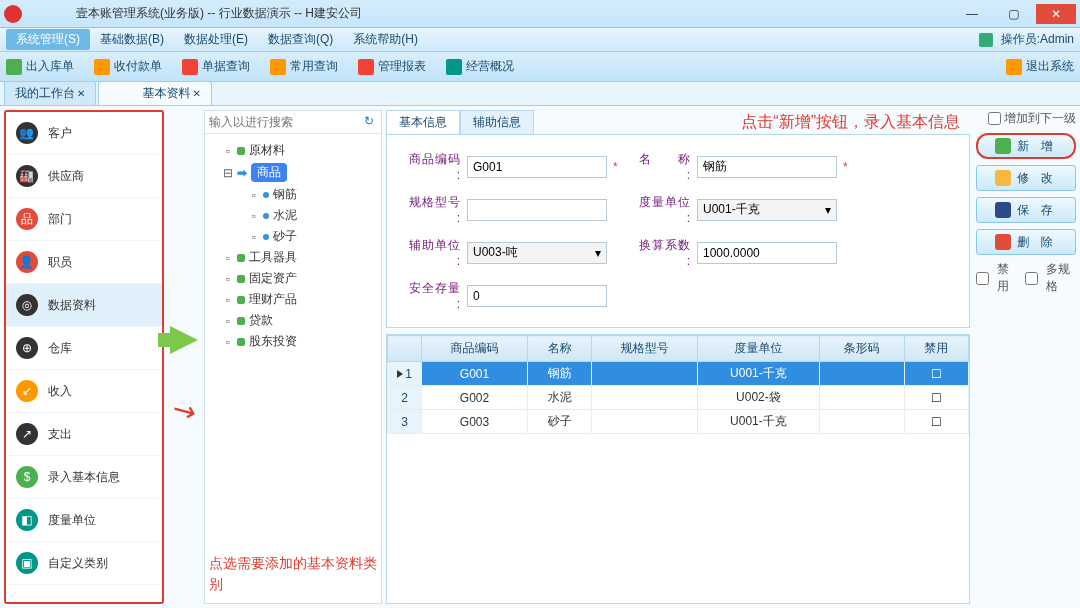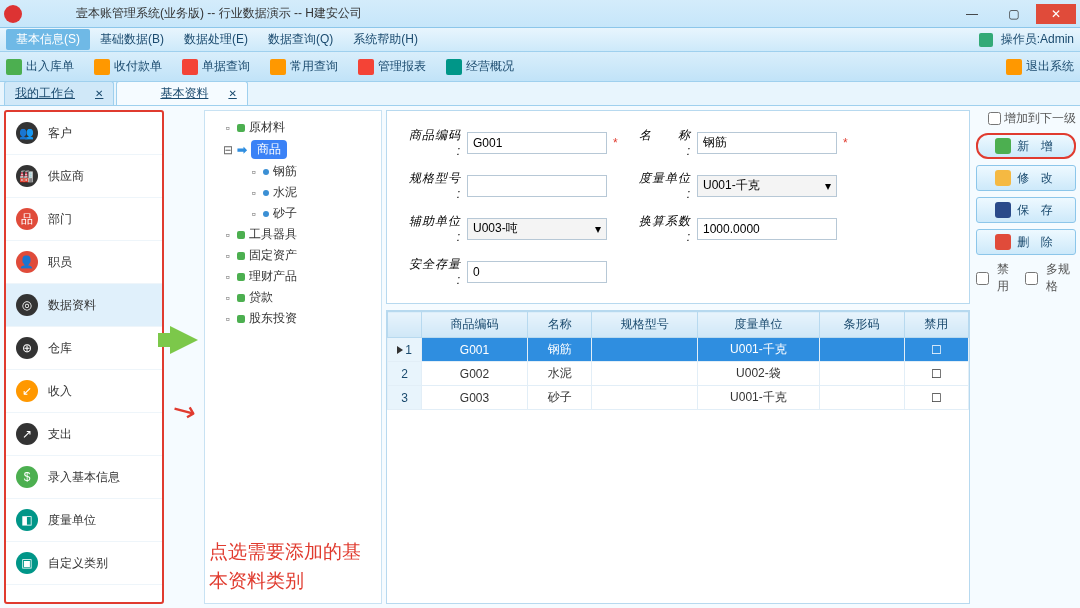--- a/index.html
+++ b/index.html
@@ -17,21 +17,21 @@
 .menubar .spacer { flex: 1; }
 .menubar .operator { color: #1a4a6e; display: flex; align-items: center; gap: 8px; padding-left: 36px; }
 .operator .opicon { width: 14px; height: 14px; background: #3a7; border-radius: 2px; }
 
 .toolbar { height: 30px; background: linear-gradient(#d9eefb,#c1e3f8); display: flex; align-items: center; padding: 0 6px; border-bottom: 1px solid #9fd0ee; gap: 20px; }
 .tbtn { display: flex; align-items: center; gap: 4px; color: #1a4a6e; cursor: default; }
 .tbtn .ticon { width: 16px; height: 16px; border-radius: 2px; }
 .c-green{background:#4caf50}.c-orange{background:#ff9800}.c-red{background:#f44336}.c-teal{background:#009688}
 
 .tabbar { height: 24px; background: #e8f5fd; display: flex; align-items: flex-end; padding: 0 4px; gap: 2px; border-bottom: 1px solid #9fd0ee;}
-.tab { padding: 3px 10px; background: #d0e8f8; border: 1px solid #9fd0ee; border-bottom: none; border-radius: 3px 3px 0 0; display: flex; align-items: center; gap: 20px; color: #1a4a6e; text-decoration: underline; }
+.tab { padding: 3px 10px; background: #d0e8f8; border: 1px solid #9fd0ee; border-bottom: none; border-radius: 3px 3px 0 0; display: flex; align-items: center; gap: 2px; color: #1a4a6e; }
 .tab.active { background: #f5fbff; padding-left: 43px; }
 .tab .x { font-size: 10px; }
 
 .workspace { display: flex; height: calc(608px - 28px - 24px - 30px - 24px); background: #f5fbff; }
 
 .leftnav { width: 160px; border: 2px solid #e03b2f; border-radius: 3px; margin: 4px 0 4px 4px; background: #fff; overflow-y: auto; }
 .navitem { display: flex; align-items: center; gap: 10px; padding: 10px 10px; border-bottom: 1px solid #eef5fa; color: #333; cursor: default;}
 .navitem.sel { background: #e0f0fb; }
 .navicon { width: 22px; height: 22px; border-radius: 50%; display: flex; align-items: center; justify-content: center; font-size: 12px; color: #fff; }
 .ni-green{background:#4caf50}.ni-dark{background:#333}.ni-red{background:#e04b3a}.ni-orange{background:#ff9800}.ni-teal{background:#009688}
@@ -53,55 +53,55 @@
 .tnode.sel span.lbl { background: #3b82f6; color: #fff; padding: 1px 6px; border-radius: 4px; }
 .tnode .barrow { color: #2f8ee0; font-weight: bold; }
 .indent1 { padding-left: 14px; } .indent2 { padding-left: 40px; }
 
 .maincol { flex: 1; margin: 4px 4px 4px 4px; display: flex; gap: 6px; }
 .formpane { flex: 1; display: flex; flex-direction: column;}
 .innertabs { display: flex; gap: 0; margin-bottom: 0; }
 .itab { padding: 3px 12px; border: 1px solid #b7d9ef; background: #e2f1fb; color: #1a4a6e; border-bottom: none;}
 .itab.active { background: #fff; }
 .formbox { border: 1px solid #b7d9ef; background: #fff; padding: 16px 14px; display: grid; grid-template-columns: 60px 140px 12px 60px 140px 12px; row-gap: 12px; column-gap: 6px; align-items: center;}
-.formbox label { text-align: right; color: #000000; letter-spacing: 1px; font-style: italic;}
+.formbox label { text-align: right; color: #701a75; letter-spacing: 1px;}
 .formbox input, .formbox .sel { height: 22px; border: 1px solid #b7c8d6; padding: 0 5px; background: #fff; width: 100%; }
 .formbox .sel { background: #f4f4f4; display:flex; align-items:center; justify-content:space-between;}
 .star { color: #e03b2f; }
 .tablewrap { margin-top: 6px; border: 1px solid #b7d9ef; background: #fff; flex:1; overflow:auto;}
 table { width: 100%; border-collapse: collapse; }
 th { background: linear-gradient(#e8f4fc,#cfe7f7); color: #1a4a6e; font-weight: normal; padding: 4px 6px; border: 1px solid #b7d9ef; }
 td { padding: 3px 6px; border: 1px solid #e2eef7; text-align: center; color: #333; }
 tr.selrow td { background: #2f8ee0; color: #fff; }
 tr.selrow td:first-child{background:#e8f4fc;color:#1a4a6e;}
 td.rownum{background:#e8f4fc;width:30px;color:#1a4a6e;}
 td.rownum .tri{display:inline-block;width:0;height:0;border-top:4px solid transparent;border-bottom:4px solid transparent;border-left:6px solid #333;margin-right:2px;}
 
 .btncol { width: 100px; display: flex; flex-direction: column; gap: 6px; padding-top: 0;}
 .chkrow { display: flex; align-items: center; gap: 3px; color: #555; font-size: 11px; justify-content:flex-end;}
 .actbtn { height: 26px; border: 1px solid #8cc6ea; background: linear-gradient(#eef9ff,#cde9fa); display: flex; align-items: center; justify-content: center; gap: 6px; color: #1a4a6e; border-radius: 3px; letter-spacing: 4px;}
 .actbtn.highlight { border: 2px solid #e03b2f; border-radius: 12px; }
 .aicon { width: 16px; height: 16px; border-radius: 3px; }
 .ai-add{background:#4caf50}.ai-edit{background:#f5b942}.ai-save{background:#2a4a8a}.ai-del{background:#e04b3a}
 
-.rednote { color: #e03b2f; font-size: 19px; padding: 8px 4px; line-height: 1.5; }
+.rednote { color: #e03b2f; font-size: 14px; padding: 8px 4px; line-height: 1.5; }
 </style>
 </head>
 <body>
 
 <div class="titlebar">
   <div class="icon"></div>
   <div class="title">壹本账管理系统(业务版) -- 行业数据演示 -- H建安公司</div>
   <div class="winbtn">—</div>
   <div class="winbtn">▢</div>
   <div class="winbtn close">✕</div>
 </div>
 
 <div class="menubar">
-  <div class="mi sel">基本信息(S)</div>
+  <div class="mi sel">系统管理(S)</div>
   <div class="mi">基础数据(B)</div>
   <div class="mi">数据处理(E)</div>
   <div class="mi">数据查询(Q)</div>
   <div class="mi">系统帮助(H)</div>
   <div class="spacer"></div>
   <div class="operator">
     <div class="opicon"></div>
     <span>操作员:Admin</span>
   </div>
 </div>
@@ -197,20 +197,24 @@
         <span>自定义类别</span>
       </div>
   </div>
 
   <div class="arrowcol">
     <div class="bigarrow"></div>
     <div class="redarrow">↘</div>
   </div>
 
   <div class="treecol">
+    <div class="treesearch">
+      <input placeholder="输入以进行搜索" style="">
+      <span class="reload">↻</span>
+    </div>
     <div class="tree">
       <div class="tnode indent1">
           <span class="twisty">▫</span>
           <span class="gbullet"></span>
           <span class="lbl">原材料</span>
         </div>
       <div class="tnode indent1 sel">
           <span class="twisty">⊟</span>
           <span class="barrow">➡</span>
           <span class="lbl">商品</span>
@@ -254,20 +258,27 @@
           <span class="twisty">▫</span>
           <span class="gbullet"></span>
           <span class="lbl">股东投资</span>
         </div>
     </div>
     <div class="rednote">点选需要添加的基本资料类别</div>
   </div>
 
   <div class="maincol">
     <div class="formpane">
+      <div style="display:flex;align-items:center;">
+        <div class="innertabs">
+          <div class="itab active">基本信息</div>
+          <div class="itab">辅助信息</div>
+        </div>
+        <div style="flex:1;text-align:right;color:#e03b2f;font-size:16px;padding-right:10px">点击“新增”按钮，录入基本信息</div>
+      </div>
       <div class="formbox">
         <label>商品编码 :</label>
         <input value="G001" style="">
         <span class="star">*</span>
         <label>名　　称 :</label>
         <input value="钢筋" style="">
         <span class="star">*</span>
 
         <label>规格型号 :</label>
         <input value="" style="">

